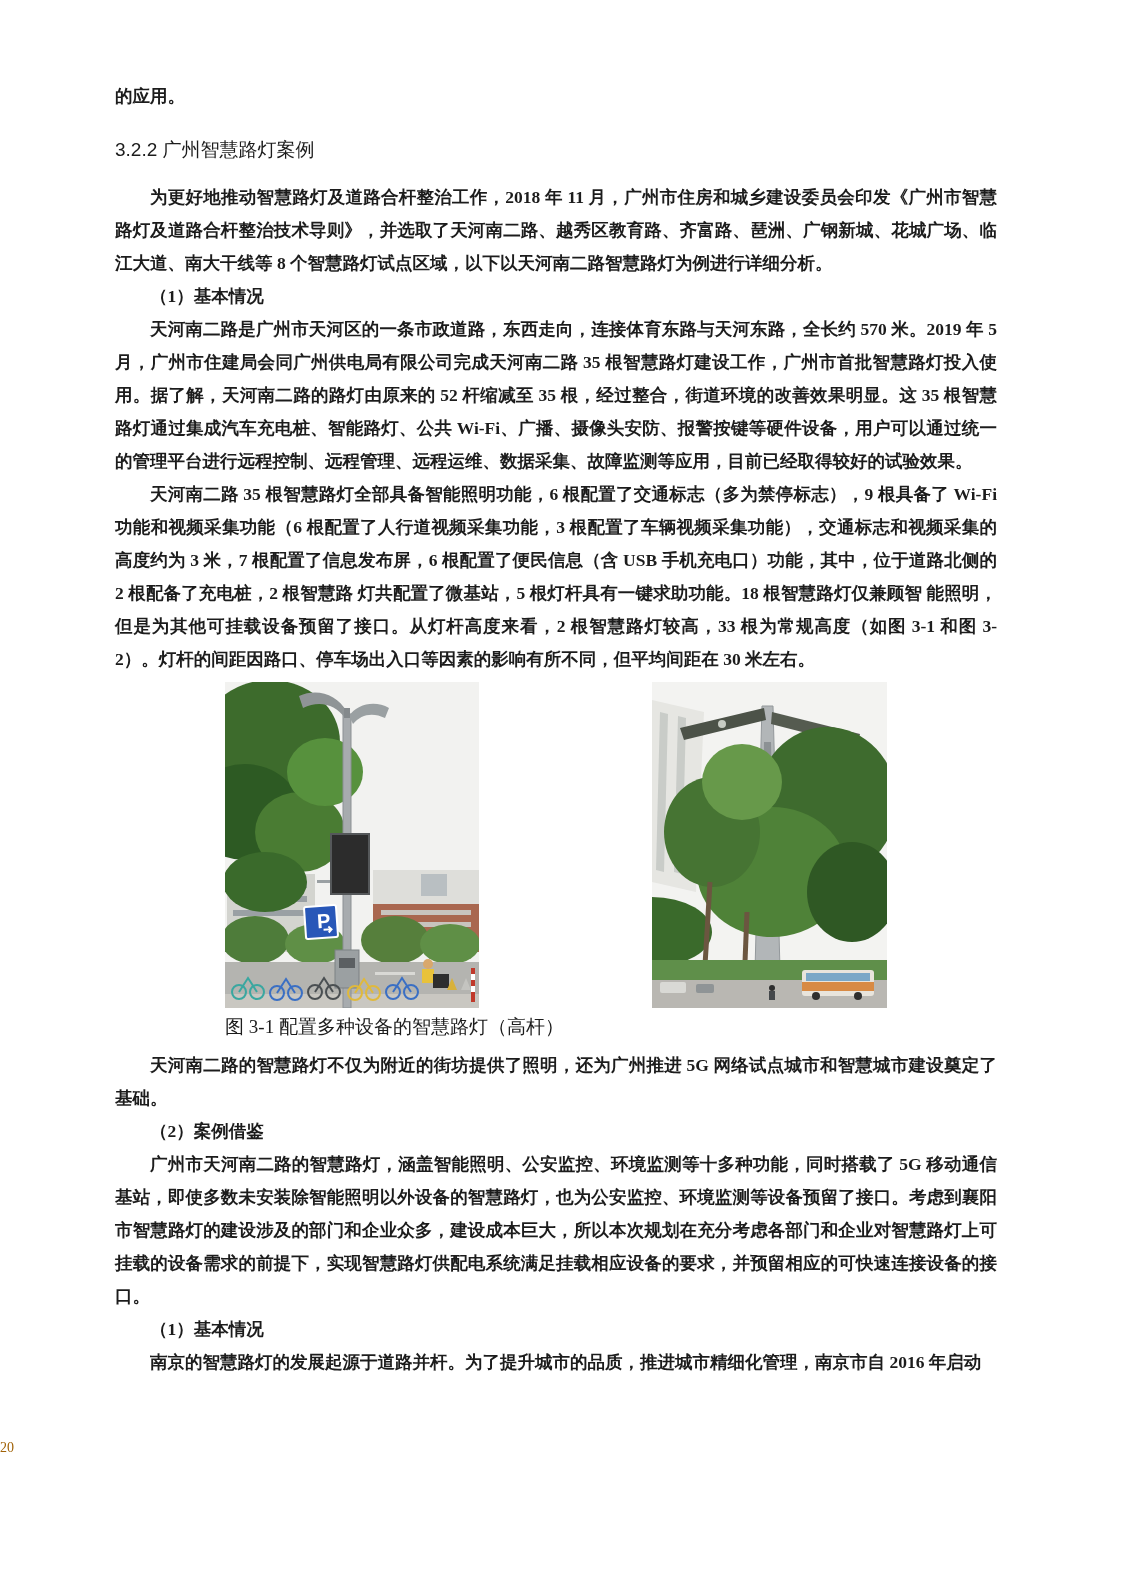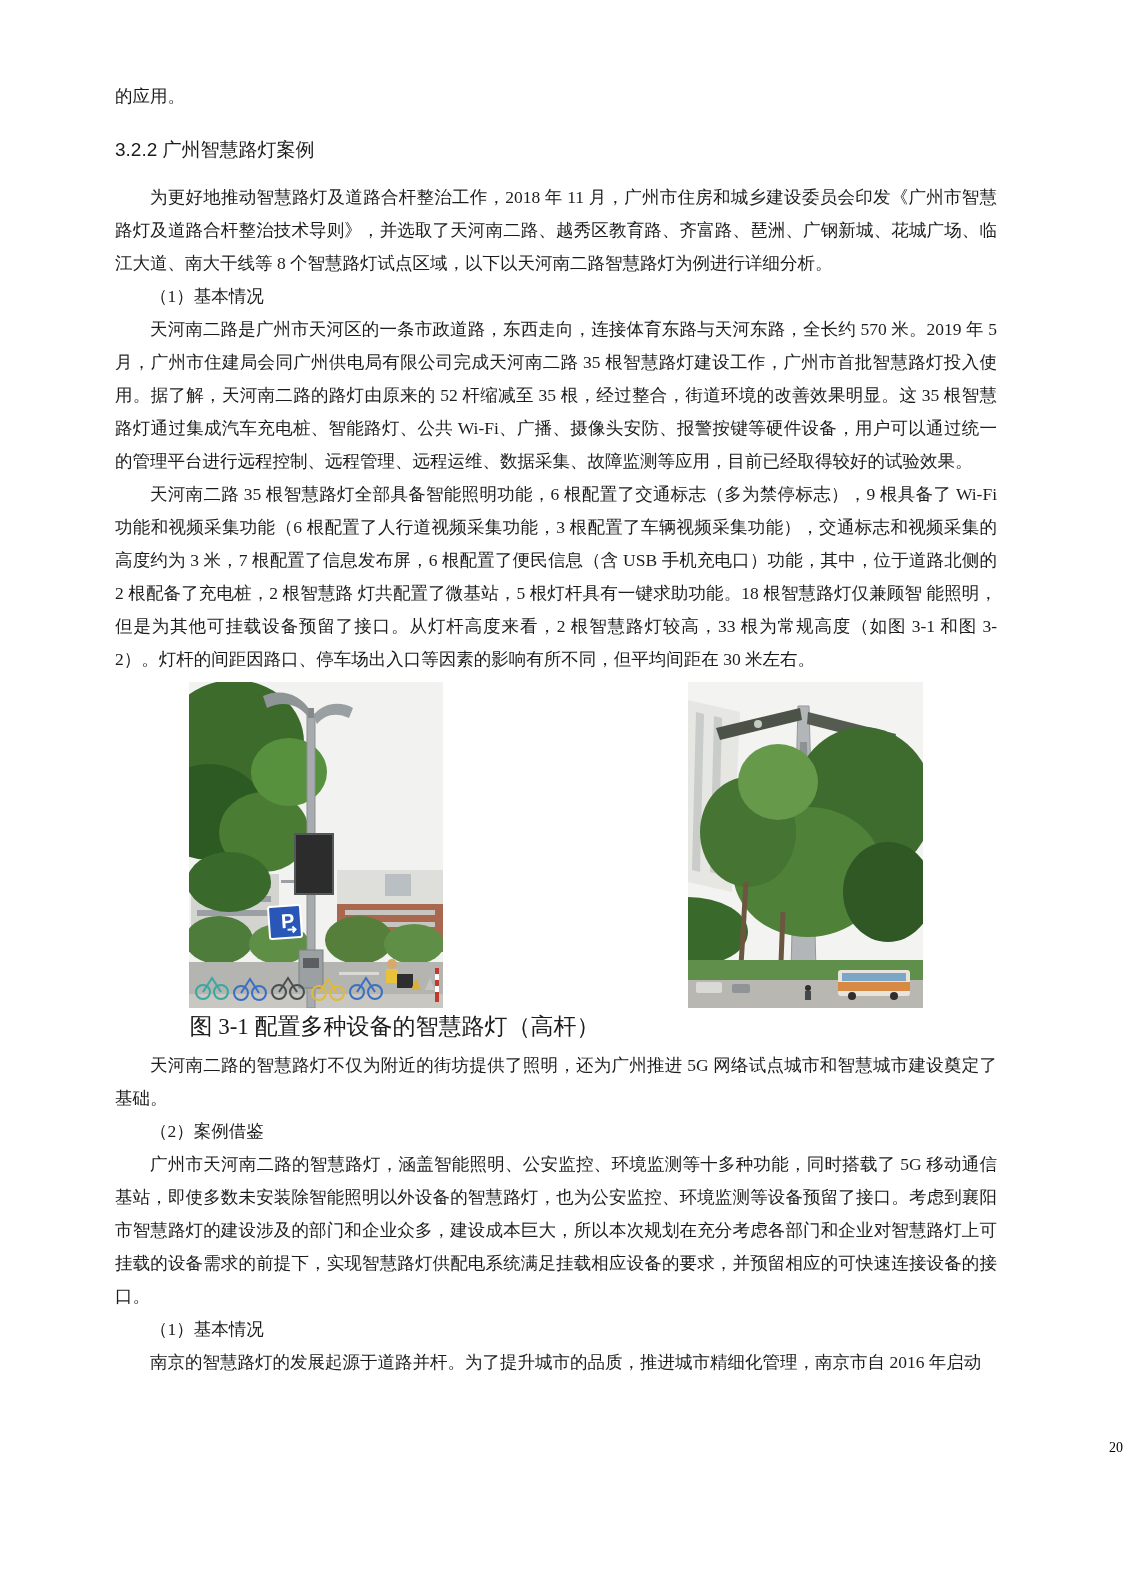--- a/index.html
+++ b/index.html
@@ -16,52 +16,52 @@
     left:115px; top:80px;
     width:882px;
   }
   .body-text {
     font-size:17.5px;
     line-height:33px;
     text-align:justify;
     text-justify:inter-ideograph;
     margin:0;
     text-indent:2em;
+    font-weight:bold;
   }
   .no-indent { text-indent:0; }
   .section-heading {
     font-family:"Liberation Sans","DejaVu Sans",sans-serif;
     font-size:19px;
     font-weight:normal;
     line-height:30px;
     margin:22px 0 16px 0;
   }
   .figures-row {
     display:flex;
     justify-content:center;
     align-items:flex-start;
     gap:88px;
     margin-top:6px;
     margin-bottom:6px;
   }
   .doc-figure { margin:0; text-align:center; }
   .photo { display:block; background:#f2f2f0; }
   .doc-figure figcaption {
-    font-size:23px;
+    font-size:19px;
     line-height:33px;
     margin-top:2px;
     text-align:center;
   }
   .page-number {
     position:absolute;
     left:0; right:0; top:1440px;
-    text-align:right;
+    text-align:left;
     font-size:14px;
-    color:#000000;
-    padding-left:44px;
+    color:#a16207;
   }
 </style>
 </head>
 <body>
 
 <div class="page">
   <div class="content">
 
     <p class="body-text no-indent">的应用。</p>
 

